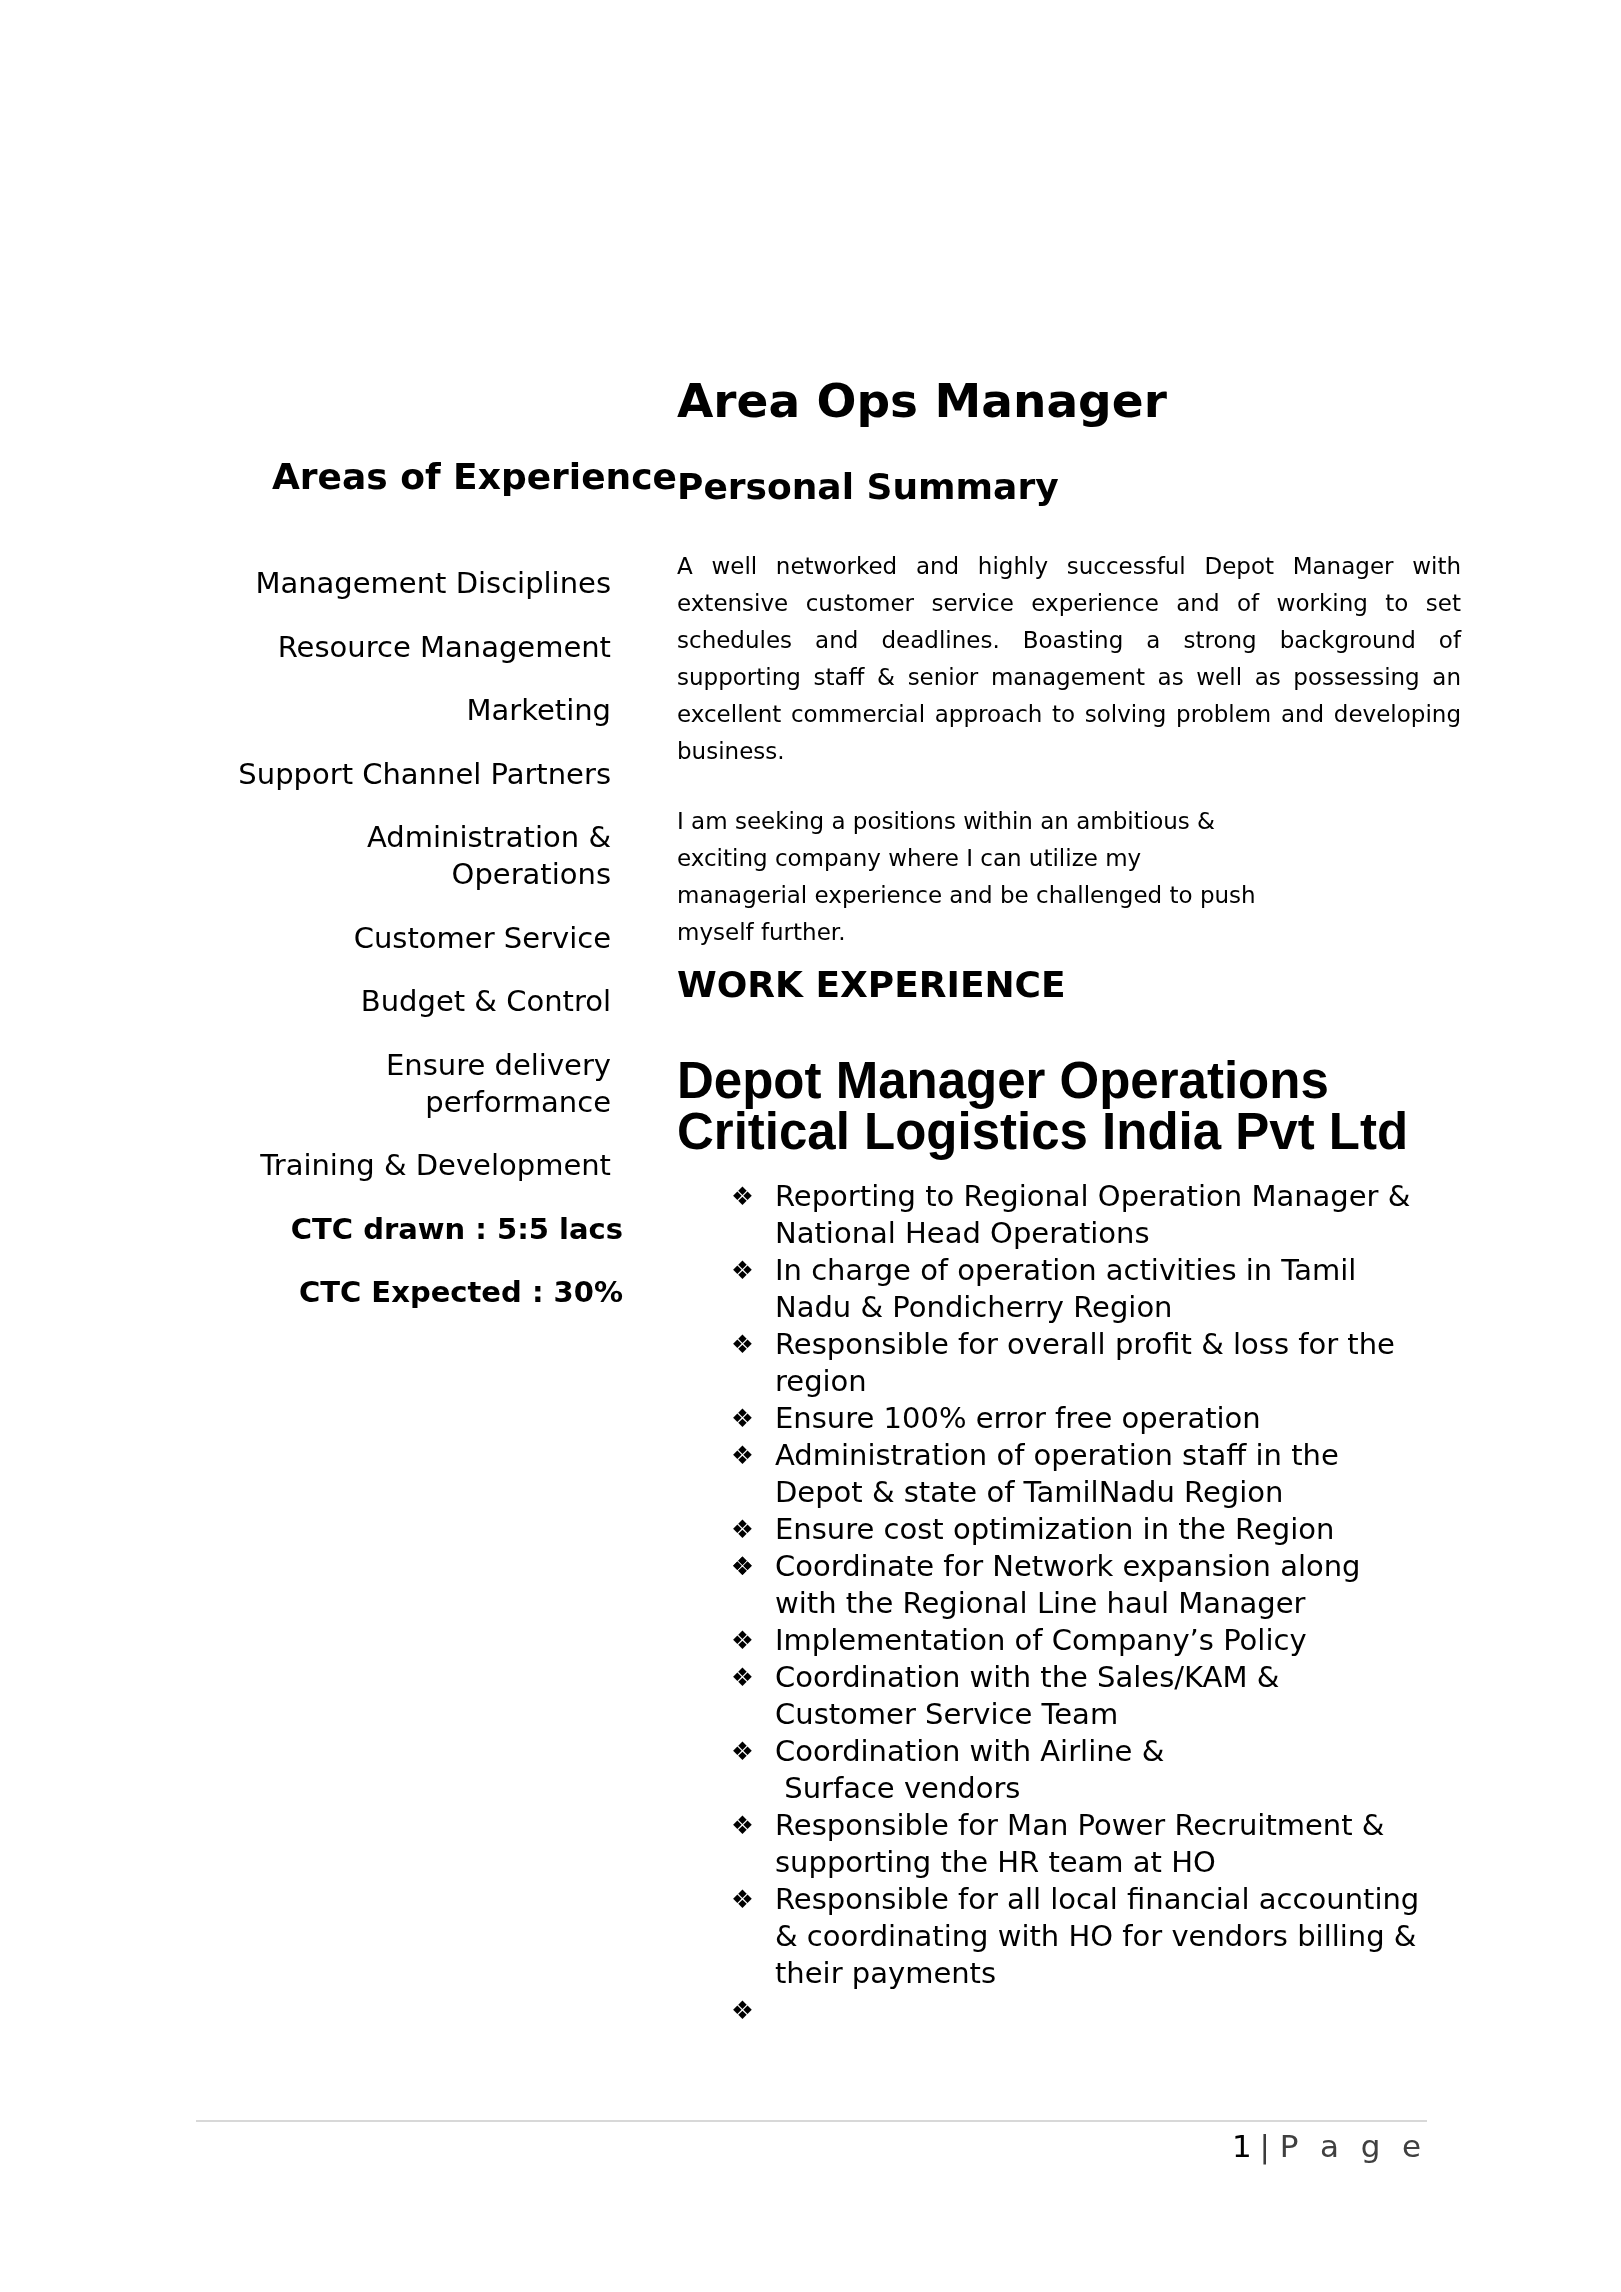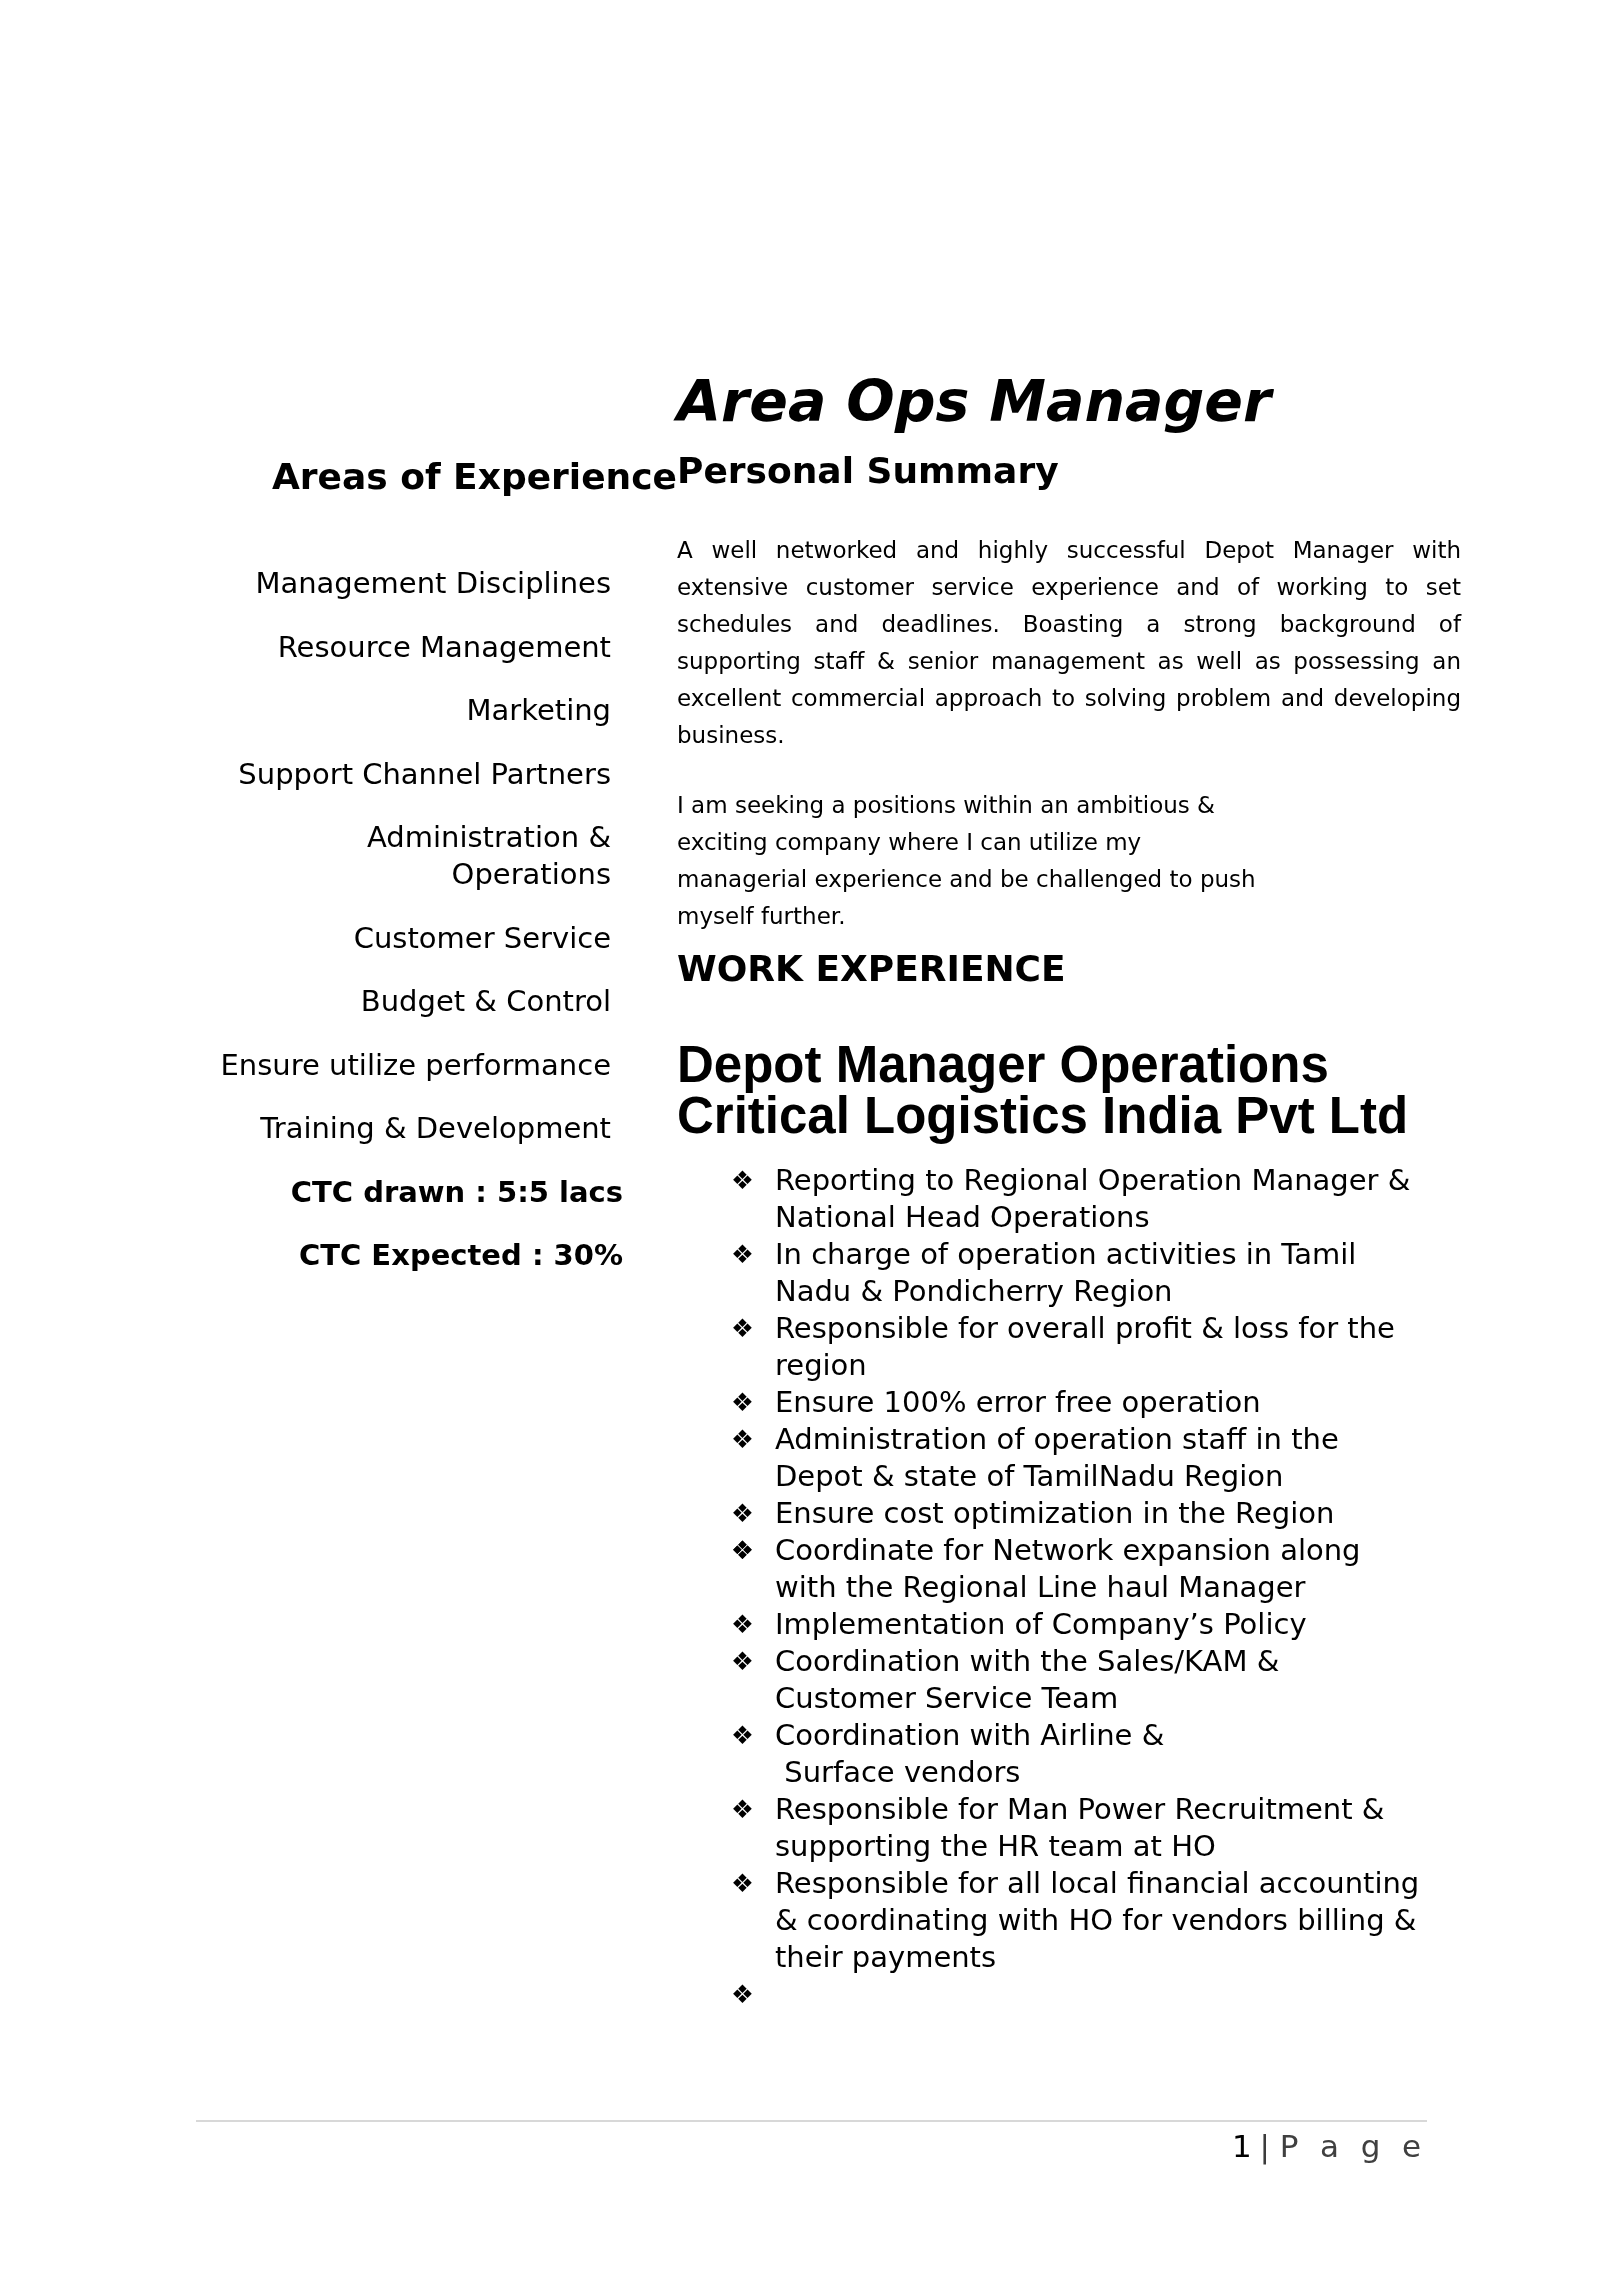--- a/index.html
+++ b/index.html
@@ -40,25 +40,24 @@
   .ctc {
     font-size: 29px;
     line-height: 37px;
     font-weight: bold;
     margin: 0 0 26.5px 0;
     width: 412px;
   }
   
   .main { width: 814px; flex: 0 0 814px; }
   .main h1 {
-    font-size: 57px;
+    font-size: 47px;
     line-height: 50px;
     font-weight: bold;
-    margin: 0 0 24px 0;
-    font-style: italic;
+    margin: 0 0 40px 0;
   }
   .main h2 {
     font-size: 36px;
     line-height: 42px;
     font-weight: bold;
     margin: 0;
   }
   .main h2.ps { margin-bottom: 40px; }
   .main h2.we { margin-bottom: 49px; }
   .para { font-size: 23px; line-height: 37px; margin: 0; }
@@ -123,21 +122,21 @@
     <aside class="sidebar">
       <h2>Areas of Experience</h2>
       <ul id="sidebar-list">
           <li>Management Disciplines</li>
           <li>Resource Management</li>
           <li>Marketing</li>
           <li>Support Channel Partners</li>
           <li>Administration &amp; Operations</li>
           <li>Customer Service</li>
           <li>Budget &amp; Control</li>
-          <li>Ensure utilize performance</li>
+          <li>Ensure delivery performance</li>
           <li>Training &amp; Development</li>
         </ul>
       <p class="ctc">CTC drawn : 5:5 lacs</p>
       <p class="ctc">CTC Expected : 30%</p>
     </aside>
 
     <main class="main">
       <h1>Area Ops Manager</h1>
 
       <h2 class="ps">Personal Summary</h2>

